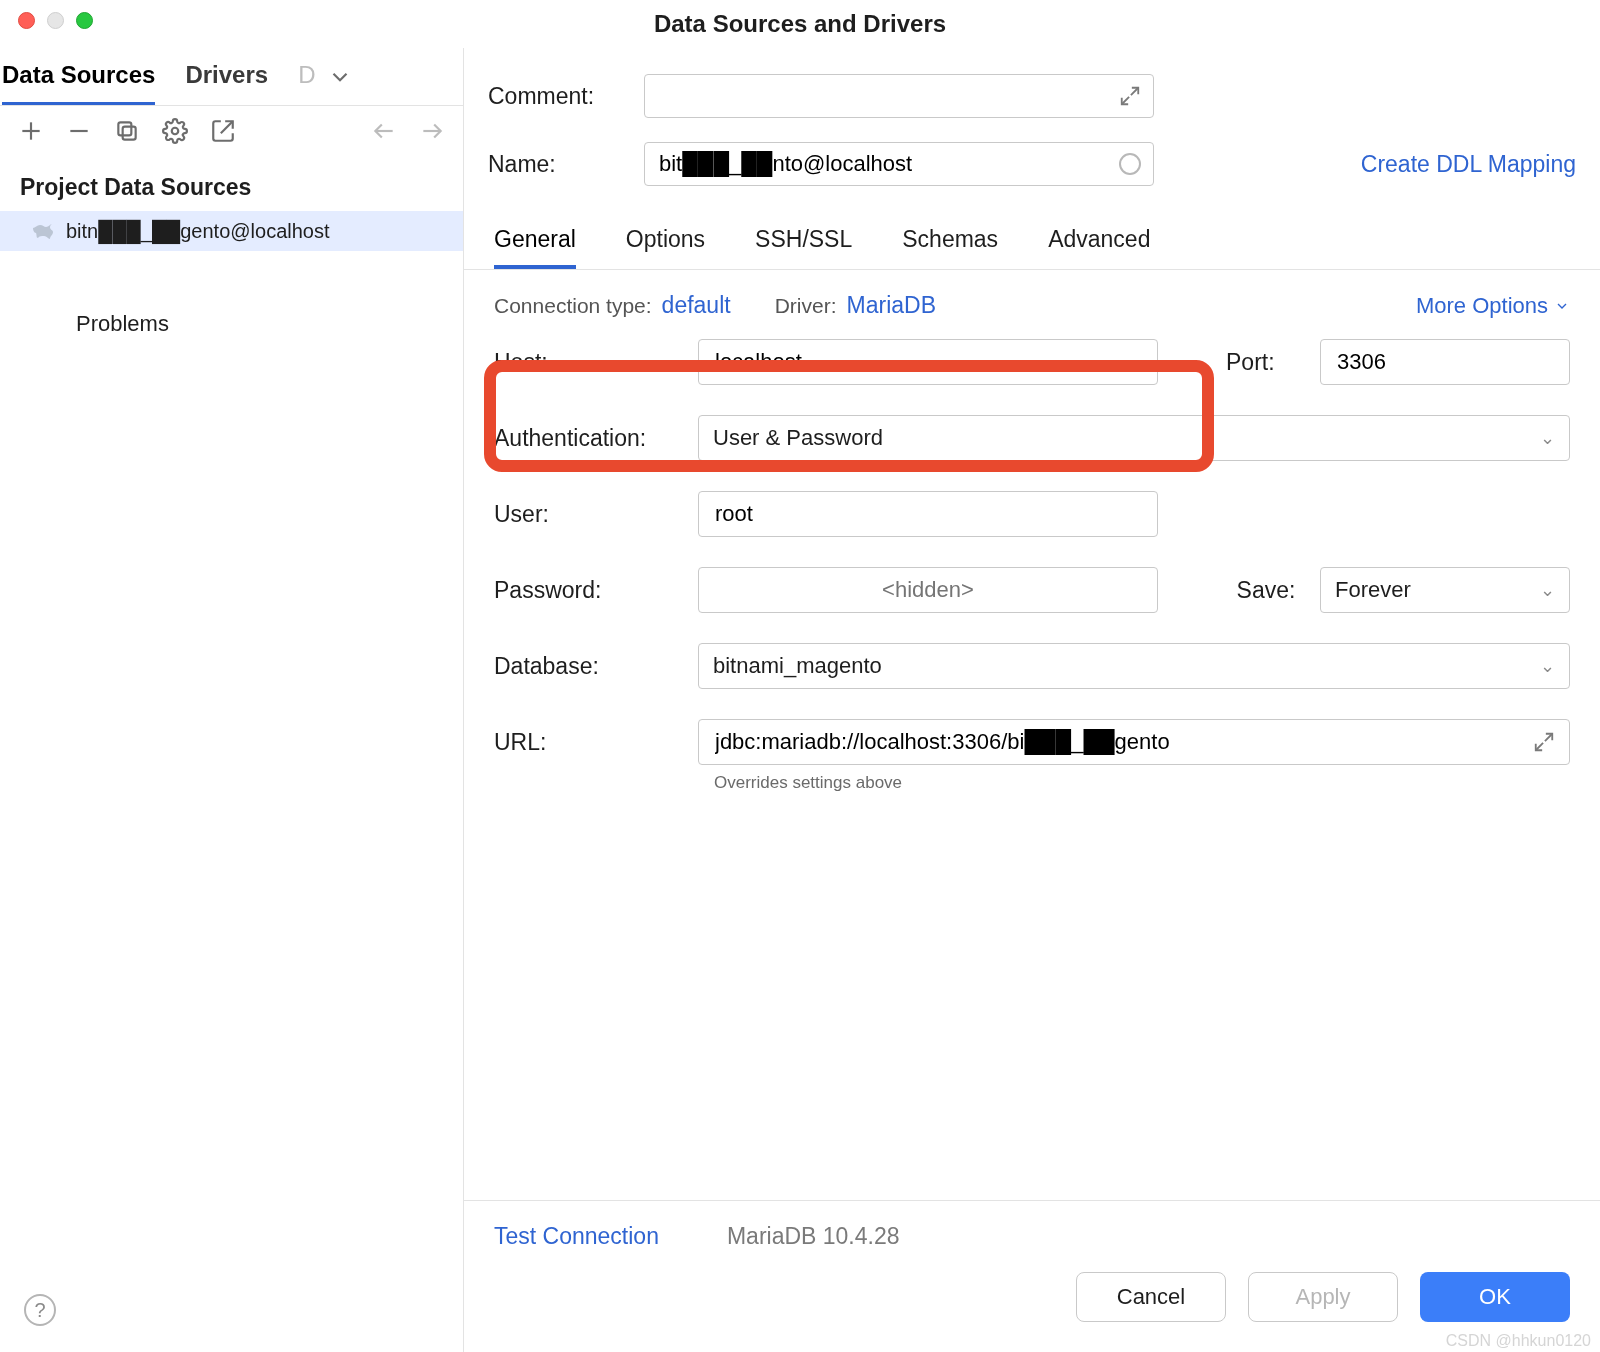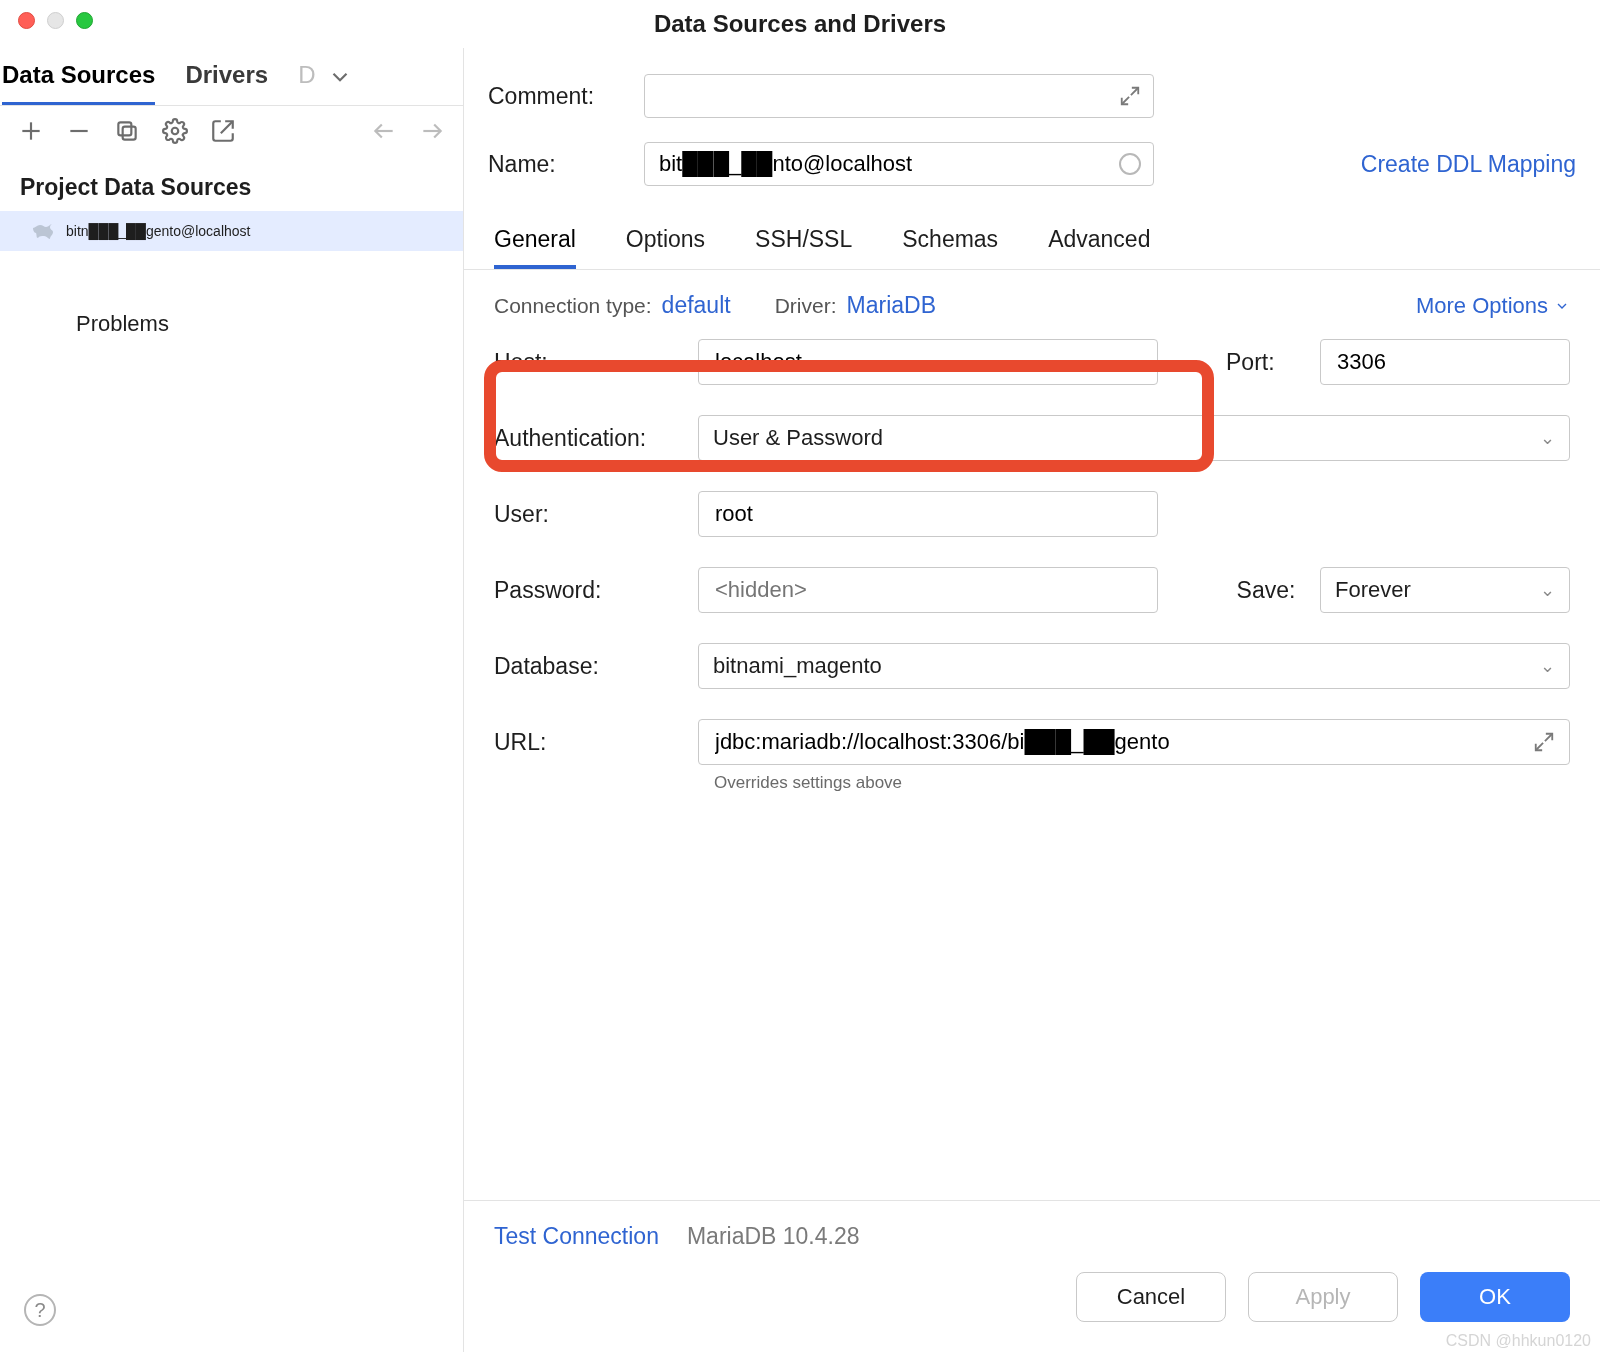--- a/index.html
+++ b/index.html
@@ -89,21 +89,21 @@
   }
   .icon svg { width:100%; height:100%; }
 
   .section-label {
     font-size:23px; font-weight:700;
     padding: 18px 20px 10px 20px;
   }
   .ds-item {
     display:flex; align-items:center; gap:12px;
     padding: 8px 20px 8px 30px;
-    font-size:14px;
+    font-size:20px;
     cursor:pointer;
   }
   .ds-item.selected { background: var(--bg-sel); }
   .ds-item .db-icon { width:24px; height:24px; opacity:.55; }
   .problems {
     padding: 60px 20px 10px 76px;
     font-size:22px;
   }
 
   
@@ -181,21 +181,21 @@
     border-radius:4px;
     padding:0 14px;
     font-size:22px;
     background:#fff;
     display:flex; align-items:center; justify-content:space-between;
   }
   .ginput input, .ginput select {
     border:none; outline:none; font-size:22px; width:100%; background:transparent; font-family:inherit;
     appearance:none;
   }
-  .ginput .placeholder { color:#8b5cf6; }
+  .ginput .placeholder { color:#8b5cf6;text-align:center; }
   .chev { color:#8a8a8a; font-size:18px; flex:none; margin-left:8px; }
 
   .highlight-box {
     position:absolute;
     left:484px; top:360px;
     width:730px; height:112px;
     border:12px solid #e8492e;
     border-radius:18px;
     pointer-events:none;
   }
@@ -204,21 +204,21 @@
     font-size:17px; color:#6a6a6a;
     margin:-22px 0 0 220px;
   }
 
   
   .footer-divider {
     margin-top:auto;
     border-top:1px solid var(--border-soft);
   }
   .test-row {
-    display:flex; align-items:center; gap:28px;
+    display:flex; align-items:center; gap:68px;
     padding: 22px 30px;
     font-size:23px;
   }
   .test-row .tc { color: var(--link); cursor:pointer; }
   .test-row .drv { color:#7a7a7a; }
 
   .buttons {
     display:flex; justify-content:flex-end; gap:22px;
     padding: 0 30px 30px 0;
     align-items:center;

